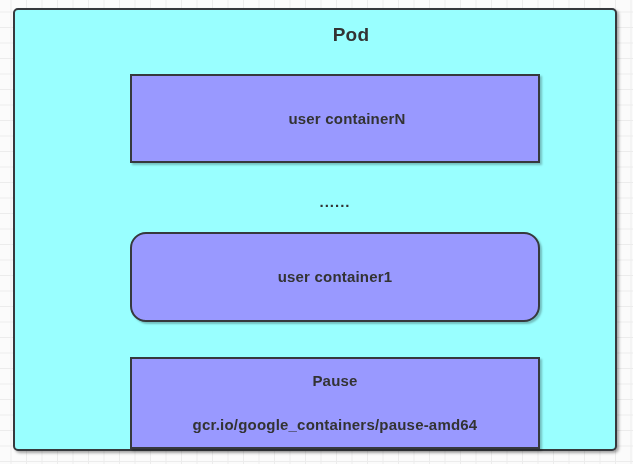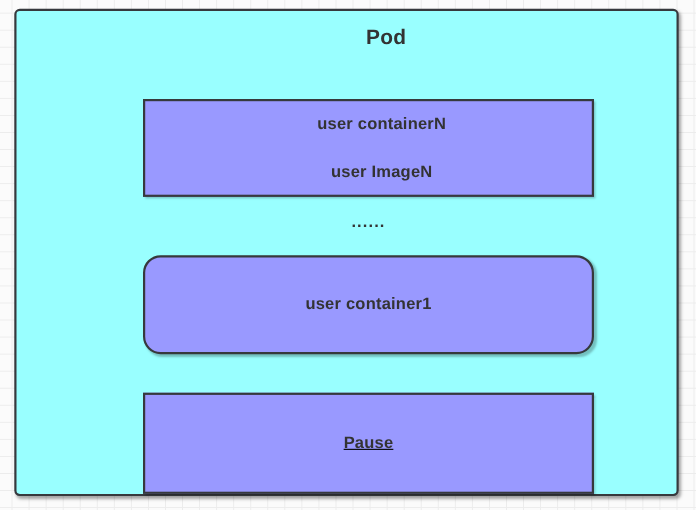--- a/index.html
+++ b/index.html
@@ -58,23 +58,23 @@
     box-sizing: border-box;
     background: #9999ff;
     border: 2px solid #36393d;
     box-shadow: 2px 2px 2px rgba(0, 0, 0, 0.25);
     display: flex;
     flex-direction: column;
     justify-content: center;
     align-items: center;
     gap: 24px;
   }
-  .box-n      { top: 80px; padding-left: 24px; }
+  .box-n      { top: 64px; padding-left: 24px; }
   .box-1      { top: 222px; height: 90px; border-radius: 16px; }
-  .box-pause  { top: 347px; height: 92px; text-decoration: underline; }
+  .box-pause  { top: 347px; height: 92px; }
   .container-line {
     font-size: 15px;
     font-weight: bold;
     color: #333333;
     line-height: 20px;
     white-space: nowrap;
     letter-spacing: 0.2px;
   }
   .ellipsis {
     position: absolute;
@@ -92,28 +92,28 @@
 <body>
 
 <div class="canvas">
 
   <div class="pod">
 
     <div class="pod-title">Pod</div>
 
     <div class="container-box box-n">
       <div class="container-line">user containerN</div>
-      <div class="container-line">user ImageN</div>
     </div>
 
     <div class="ellipsis">......</div>
 
     <div class="container-box box-1">
       <div class="container-line">user container1</div>
     </div>
 
     <div class="container-box box-pause">
       <div class="container-line">Pause</div>
+      <div class="container-line">gcr.io/google_containers/pause-amd64</div>
     </div>
 
   </div>
 
 </div>
 
 </body></html>

